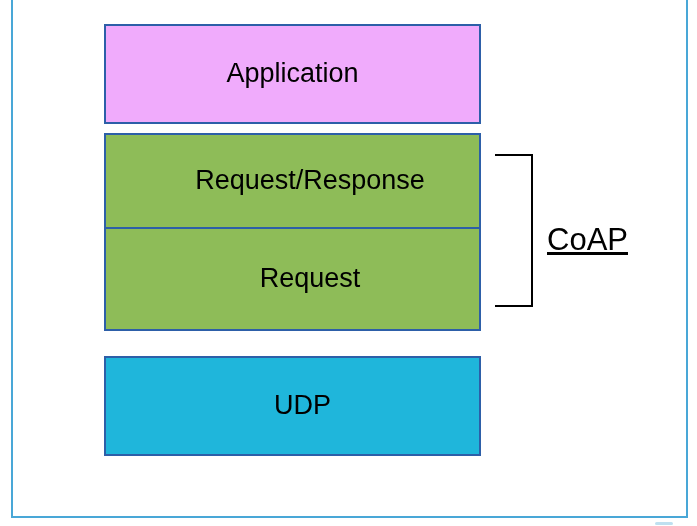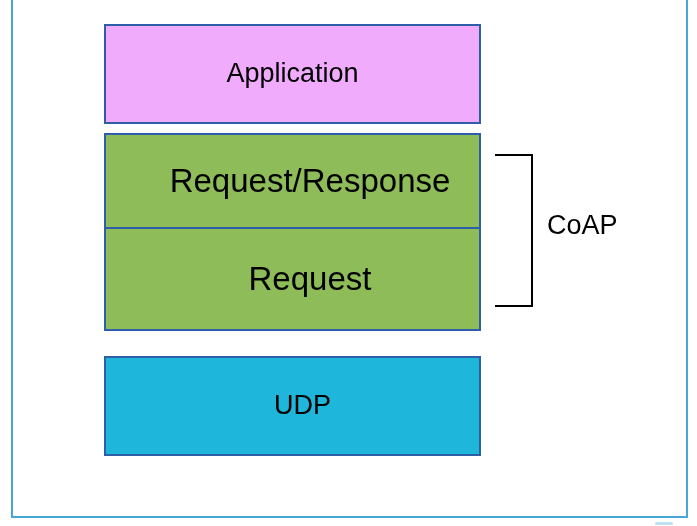--- a/index.html
+++ b/index.html
@@ -35,43 +35,44 @@
   }
   .application-box { top: 24px;  height: 100px; background: #f0abfc; }
   .coap-stack-box  { top: 133px; height: 198px; background: #8EBC58;
                      display: block; }
   .udp-box         { top: 356px; height: 100px; background: #1FB6DB; padding-left: 20px; }
   .stack-section {
     box-sizing: border-box;
     display: flex;
     align-items: center;
     justify-content: center;
-    font-size: 33px;
+    font-size: 27px;
     line-height: 1.1;
     padding-left: 35px;
   }
   .section-top    { height: 94px; border-bottom: 2px solid #2D5FA8; }
   .section-bottom { height: 100px; }
   .bracket {
     position: absolute;
     left: 495px;
     top: 154px;
     width: 38px;
     height: 153px;
     box-sizing: border-box;
     border: 2px solid #000000;
     border-left: none;
   }
   .bracket-label {
     position: absolute;
     left: 547px;
-    top: 210px;
-    font-size: 27px;
+    top: 224px;
+    font-size: 31px;
     line-height: 31px;
     white-space: nowrap;
+    text-decoration: underline;
   }
   .shape-fragment {
     position: absolute;
     left: 655px;
     top: 522px;
     width: 18px;
     height: 3px;
     background: #9CCFE8;
     border-radius: 2px;
     opacity: 0.65;

